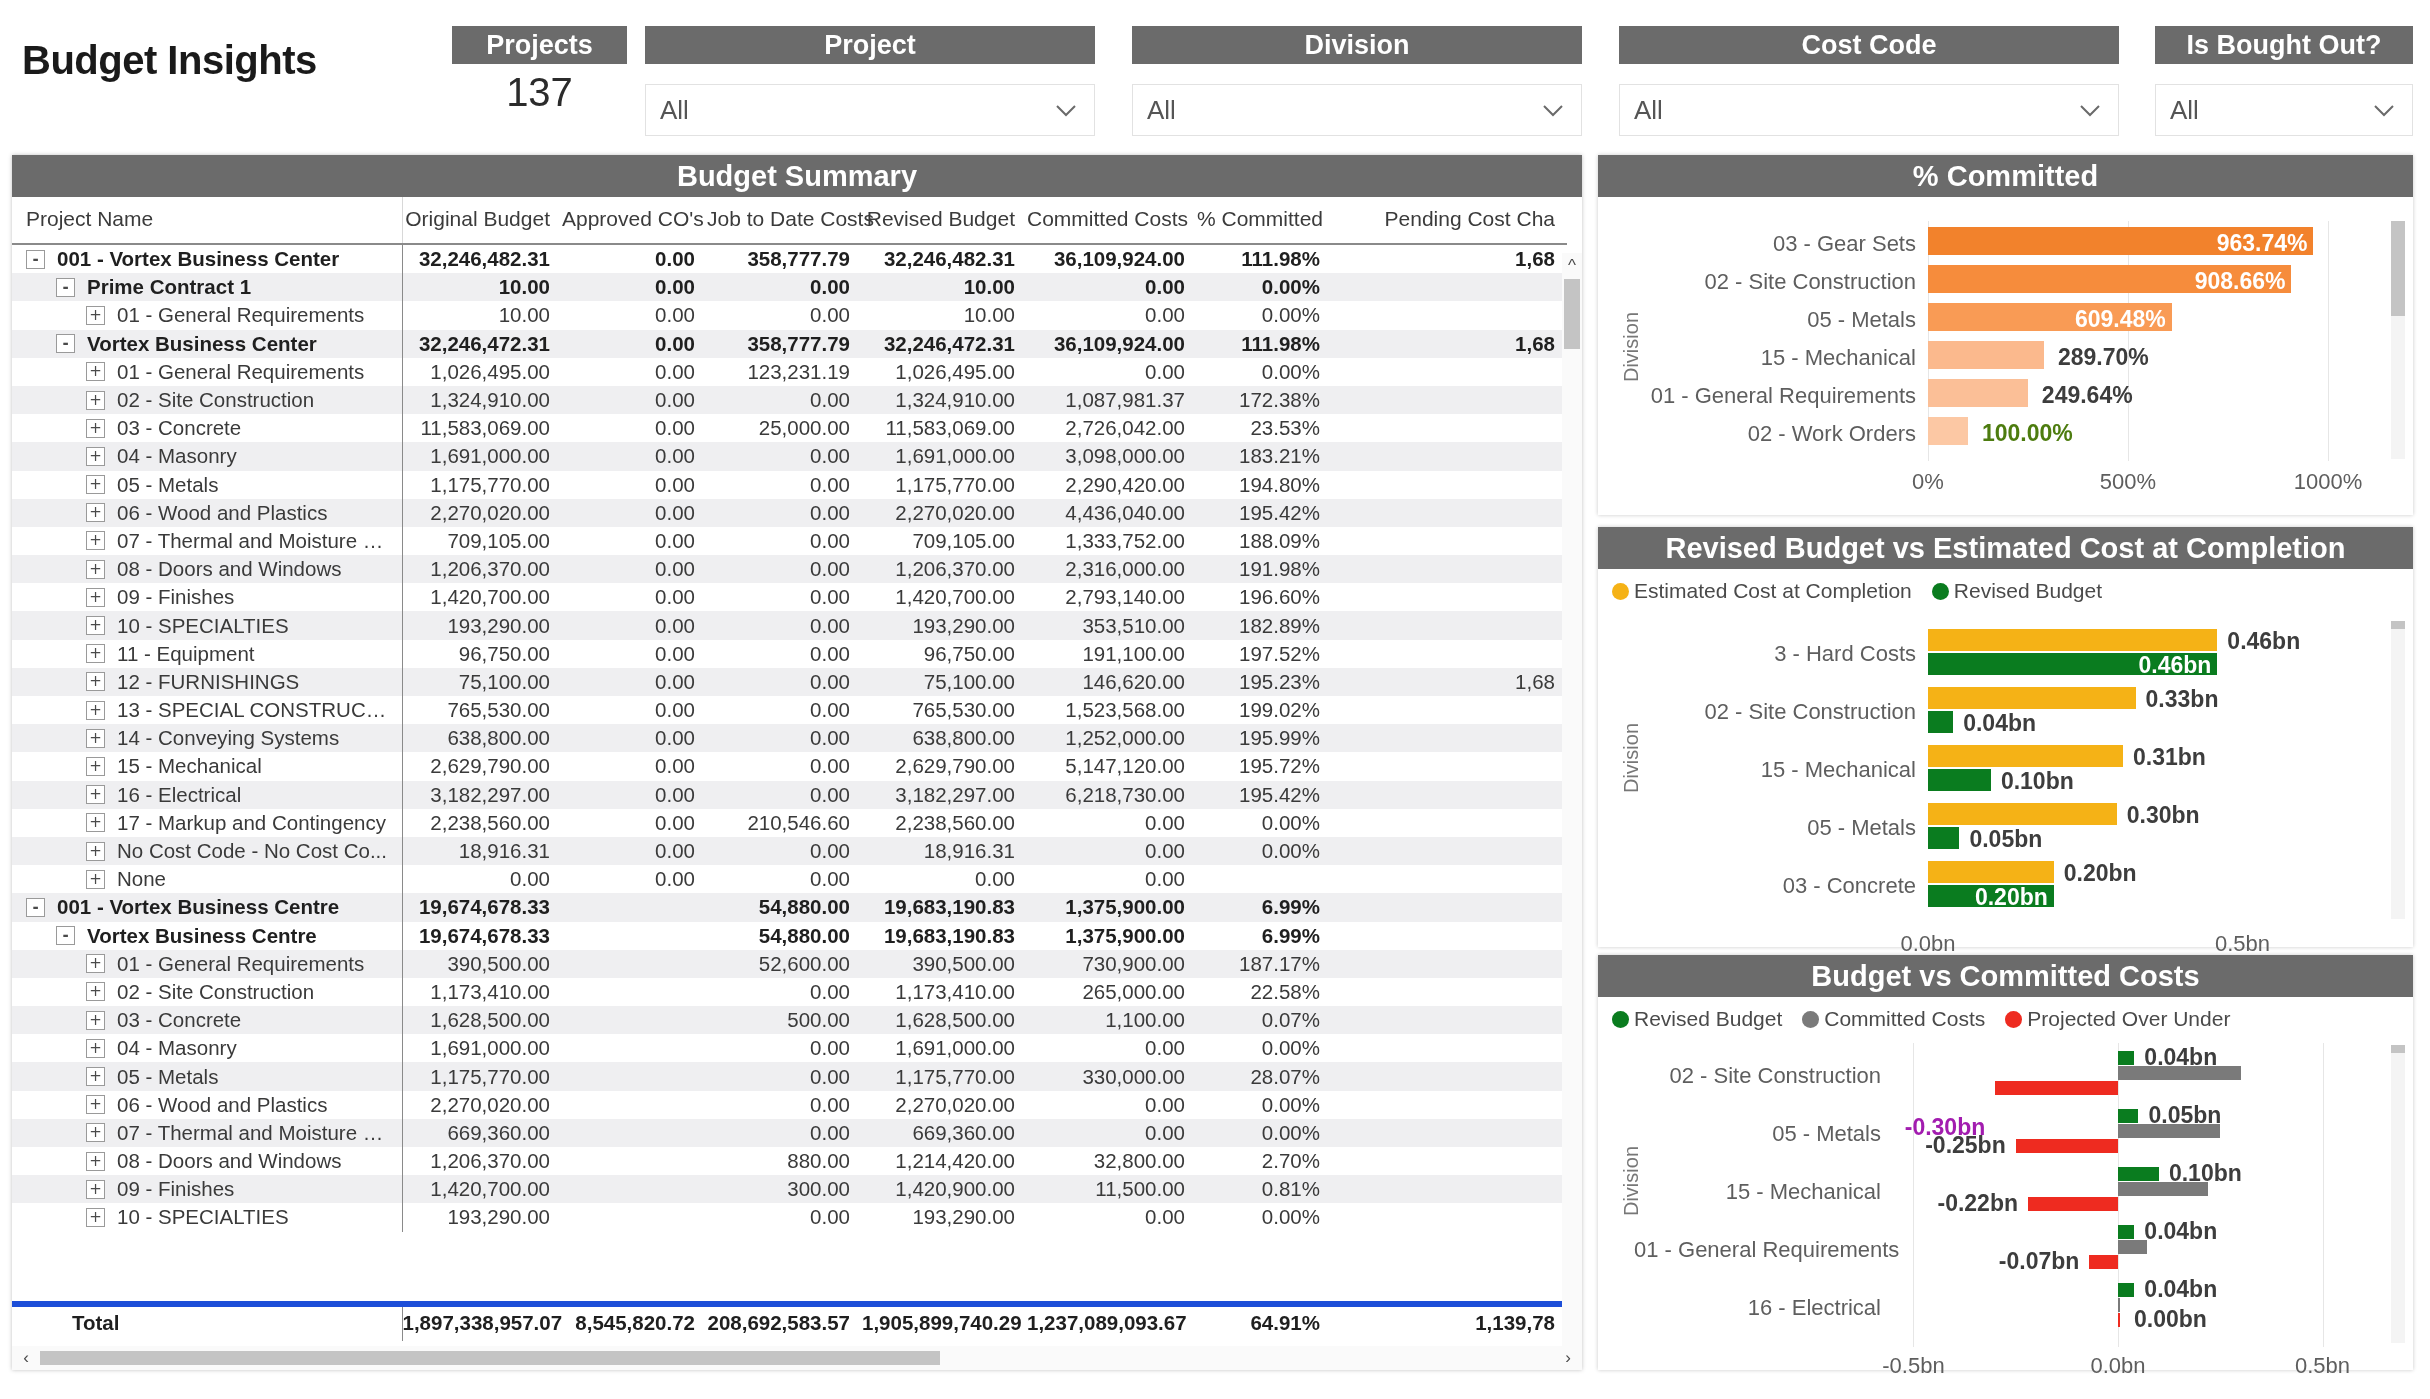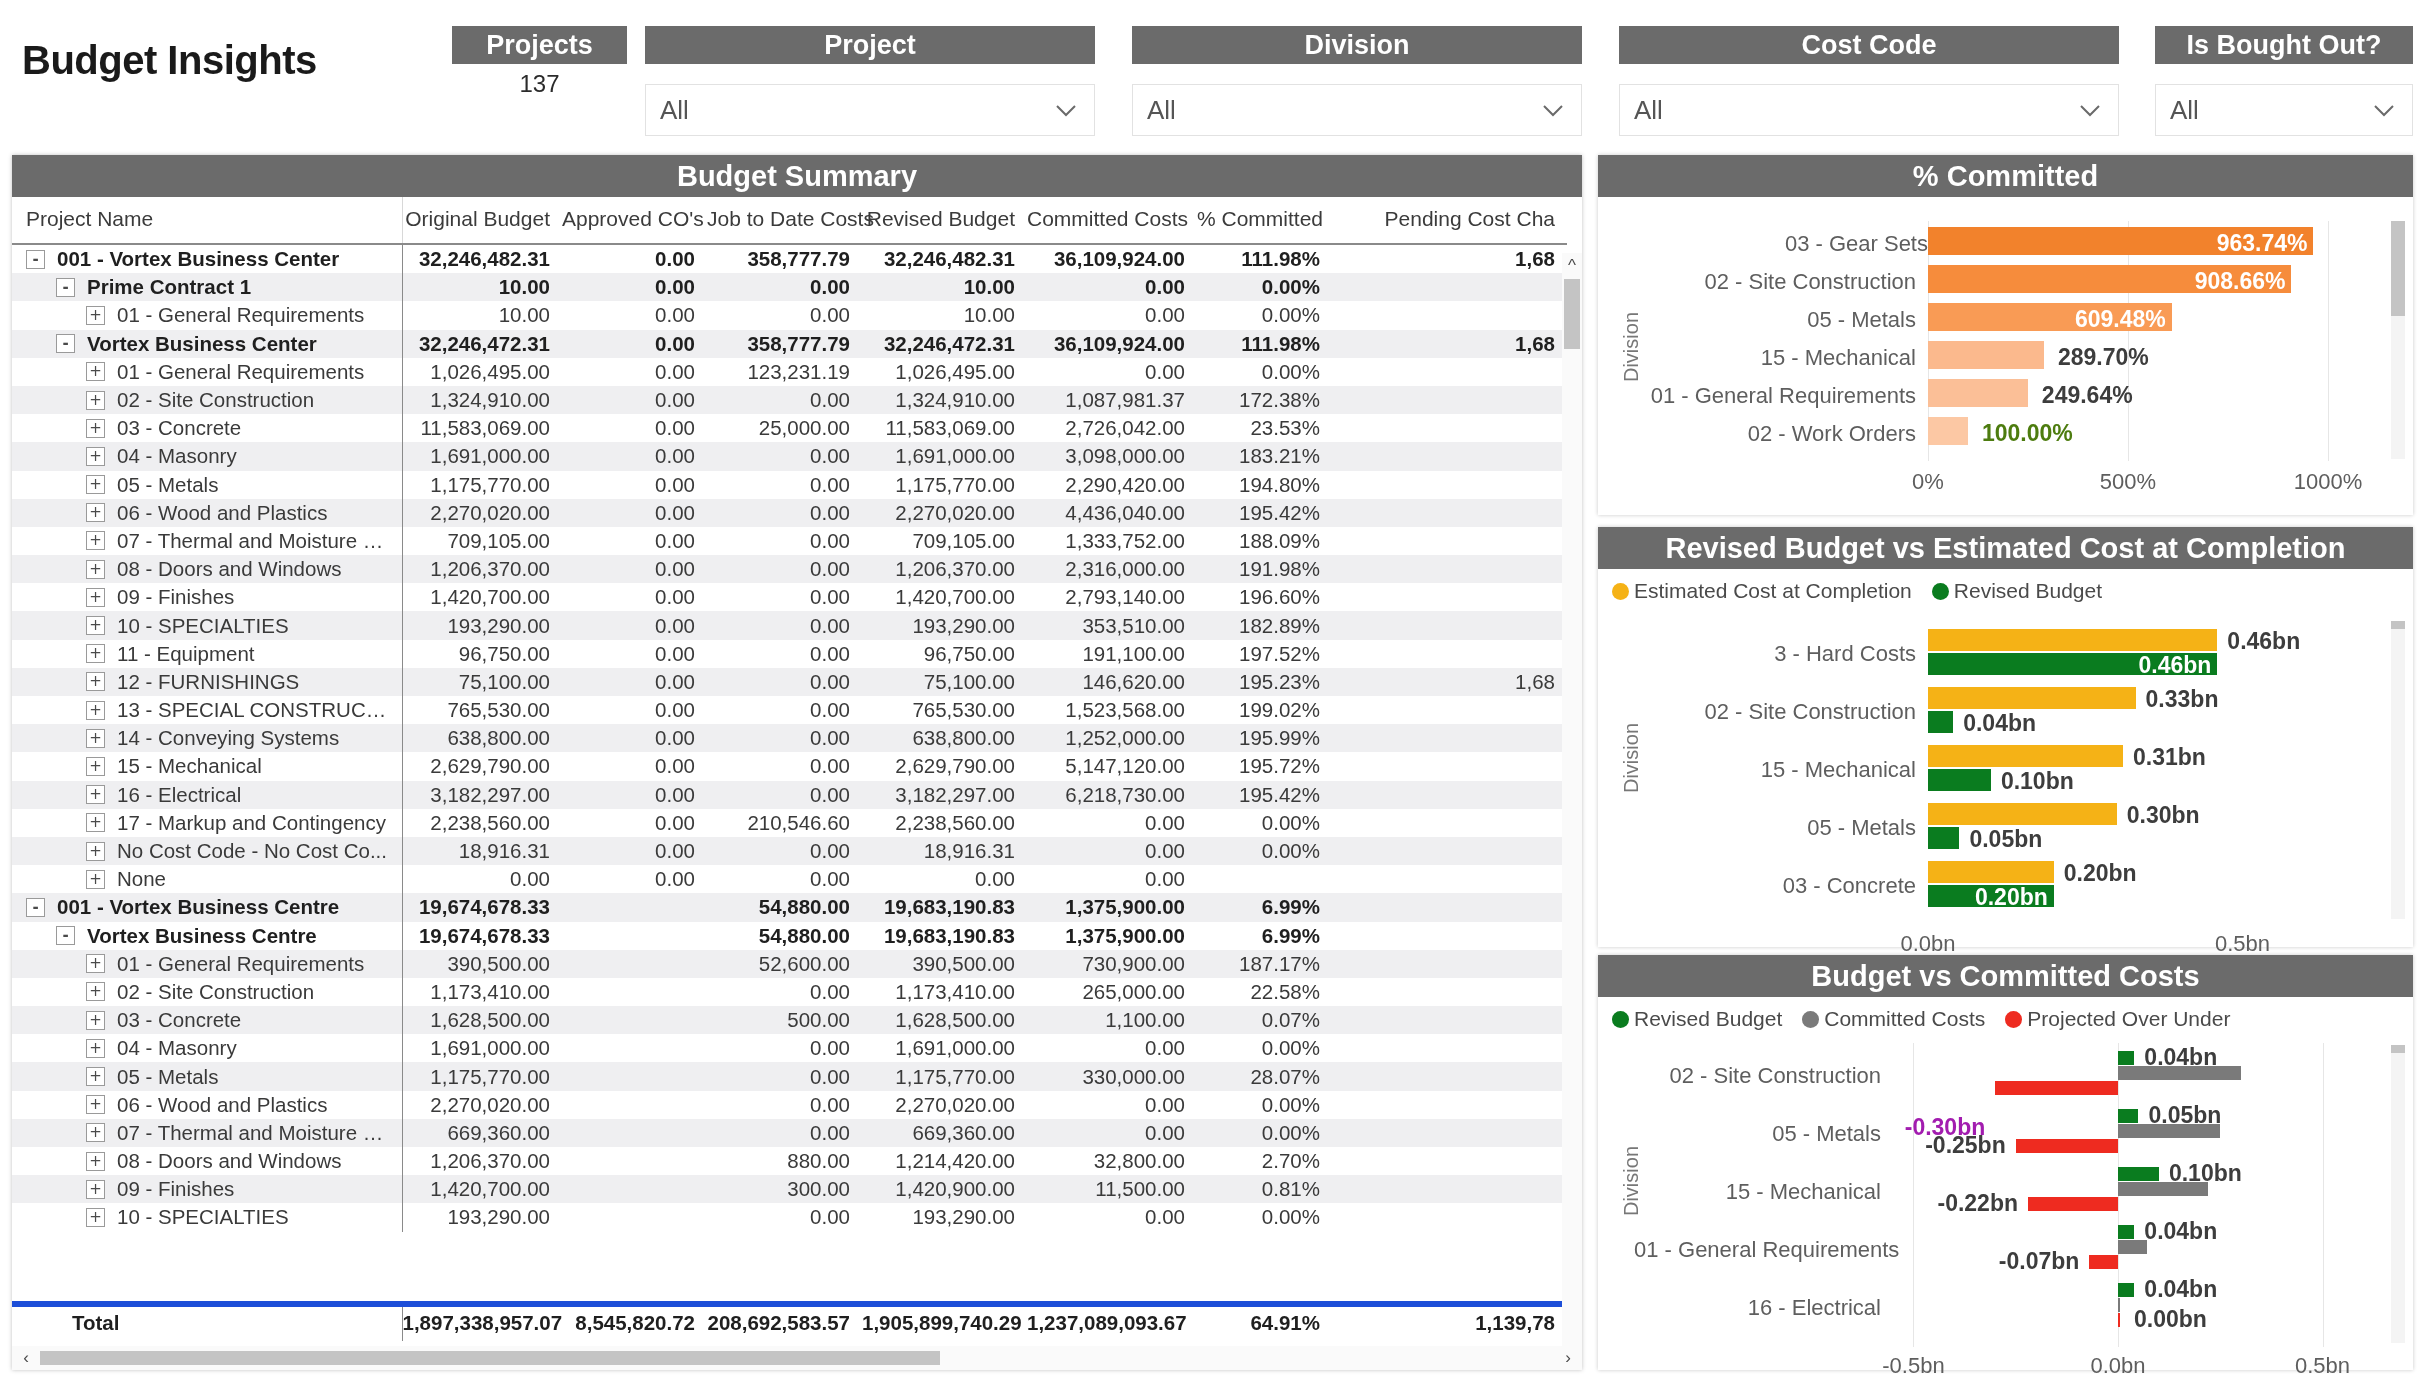--- a/index.html
+++ b/index.html
@@ -34,21 +34,21 @@
 
   
   .title{
     position:absolute;left:22px;top:38px;
     font-size:40px;font-weight:bold;color:#1a1a1a;
     letter-spacing:-0.5px;
   }
   .kpi-bar{position:absolute;left:452px;top:26px;width:175px;height:38px;font-size:27px;}
   .kpi-val{
     position:absolute;left:452px;top:70px;width:175px;
-    text-align:center;font-size:24px;color:#2b2b2b;font-weight:normal;
+    text-align:center;font-size:40px;color:#2b2b2b;font-weight:normal;
   }
   .sl{position:absolute;}
   .sl .bar{width:100%;height:38px;font-size:27px;}
   .sl .slicer-box{width:100%;height:52px;margin-top:20px;}
 
   
   .tablepanel{
     position:absolute;left:12px;top:155px;width:1570px;height:1215px;
     background:#ffffff;
     box-shadow:0 0 4px rgba(0,0,0,0.25);
@@ -817,21 +817,21 @@
   <div class="viz" style="left:1598px;top:155px;width:815px;height:360px;">
     <div class="bar">% Committed</div>
     <div class="hbchart" id="chart1" style="position:relative;height:318px;">
       <div class="axlabel" style="top:150px;left:-2px;">Division</div>
     <div class="gridline" style="left: 330px; top: 24px; height: 240px;"></div>
         <div class="ticklbl" style="left: 280px; width: 100px; top: 272px;">0%</div>
         <div class="gridline" style="left: 530px; top: 24px; height: 240px;"></div>
         <div class="ticklbl" style="left: 480px; width: 100px; top: 272px;">500%</div>
         <div class="gridline" style="left: 730px; top: 24px; height: 240px;"></div>
         <div class="ticklbl" style="left: 680px; width: 100px; top: 272px;">1000%</div>
-        <div class="rowlbl" style="position: absolute; left: 52px; width: 278px; top: 34px;">03 - Gear Sets</div>
+        <div class="rowlbl" style="position: absolute; left: 40px; width: 278px; top: 34px;">03 - Gear Sets</div>
         <div style="position: absolute; left: 330px; top: 30px; width: 385.496px; height: 28px; background: rgb(242, 130, 44);"></div>
         <div class="datalbl" style="position: absolute; top: 33px; left: 709.496px; transform: translateX(-100%); color: rgb(255, 255, 255); font-weight: bold;">963.74%</div>
         <div class="rowlbl" style="position: absolute; left: 40px; width: 278px; top: 72px;">02 - Site Construction</div>
         <div style="position: absolute; left: 330px; top: 68px; width: 363.464px; height: 28px; background: rgb(246, 140, 60);"></div>
         <div class="datalbl" style="position: absolute; top: 71px; left: 687.464px; transform: translateX(-100%); color: rgb(255, 255, 255); font-weight: bold;">908.66%</div>
         <div class="rowlbl" style="position: absolute; left: 40px; width: 278px; top: 110px;">05 - Metals</div>
         <div style="position: absolute; left: 330px; top: 106px; width: 243.792px; height: 28px; background: rgb(249, 155, 85);"></div>
         <div class="datalbl" style="position: absolute; top: 109px; left: 567.792px; transform: translateX(-100%); color: rgb(255, 255, 255); font-weight: bold;">609.48%</div>
         <div class="rowlbl" style="position: absolute; left: 40px; width: 278px; top: 148px;">15 - Mechanical</div>
         <div style="position: absolute; left: 330px; top: 144px; width: 115.88px; height: 28px; background: rgb(251, 185, 141);"></div>

